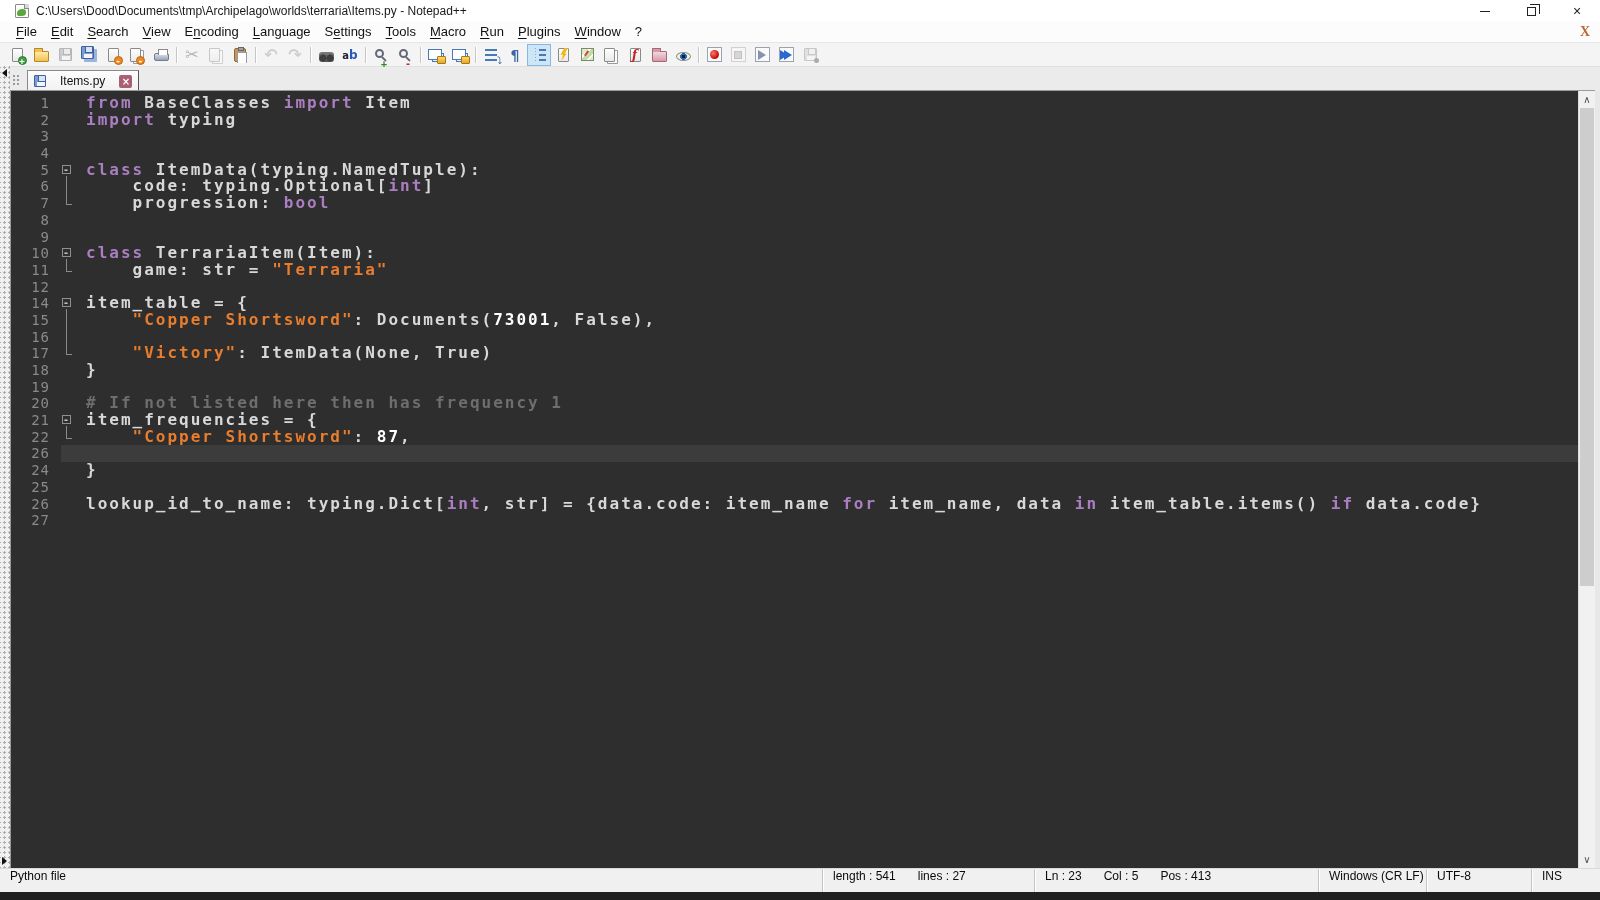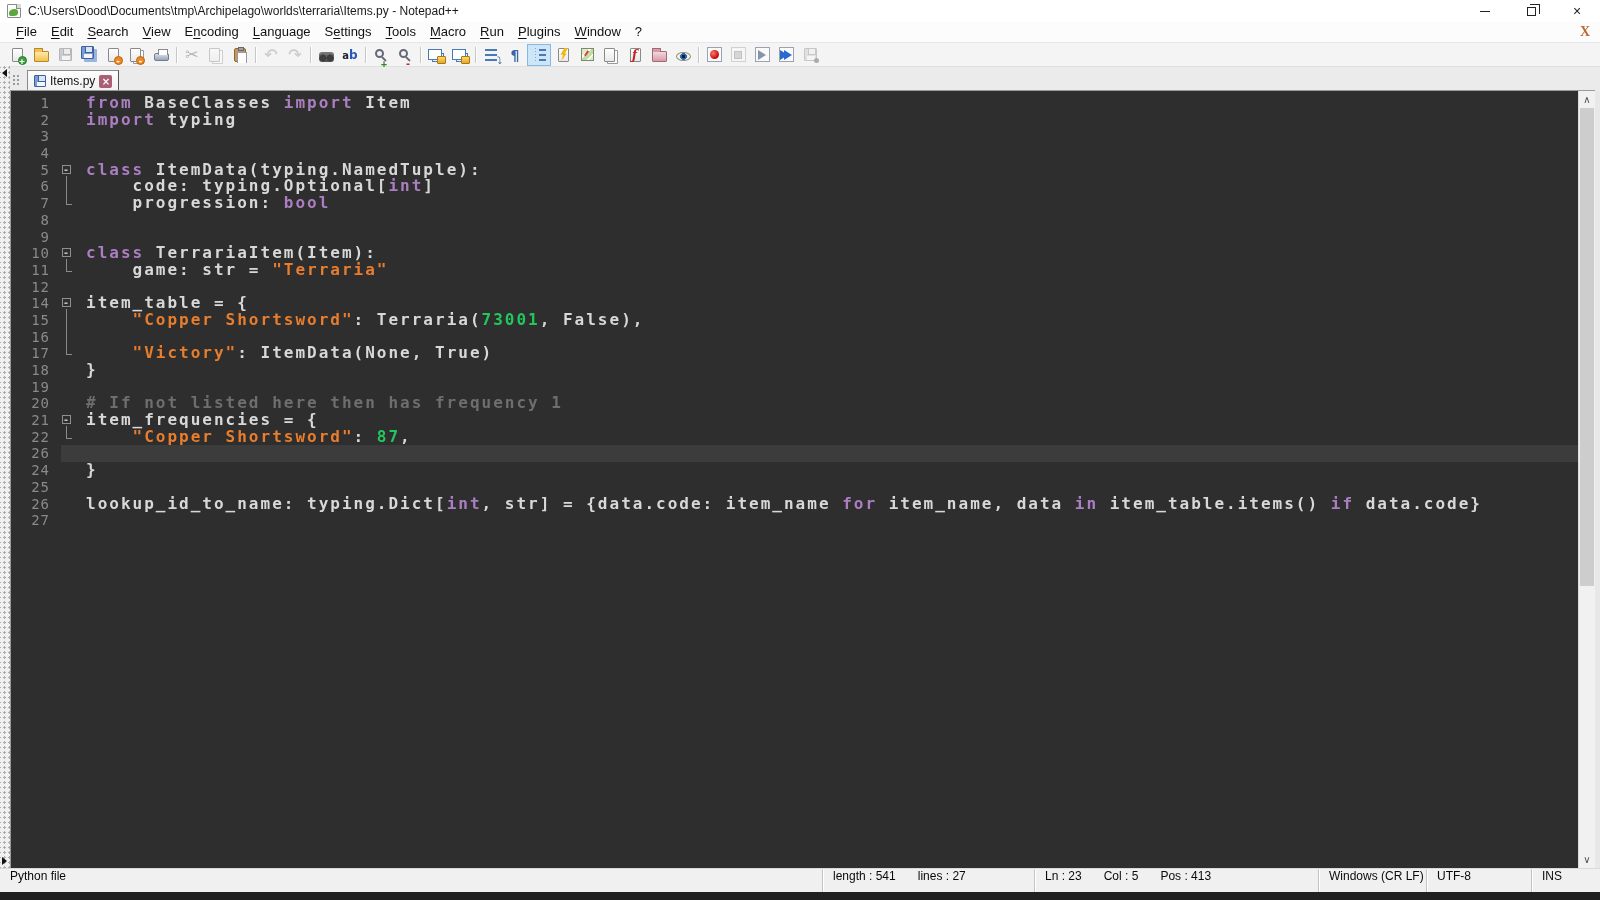--- a/index.html
+++ b/index.html
@@ -4,21 +4,21 @@
 <style>
   * { box-sizing: border-box; }
   html,body { margin:0; padding:0; }
   body {
     width:1600px; height:900px; overflow:hidden; position:relative;
     background:#e8e8e8; font-family:"Liberation Sans", sans-serif;
     -webkit-font-smoothing:antialiased;
   }
 
   
-  #titlebar { height:22px; background:#ffffff; display:flex; align-items:center; padding-left:7px; gap:7px; }
+  #titlebar { height:22px; background:#ffffff; display:flex; align-items:center; padding-left:15px; gap:7px; }
   .np-logo { width:14px; height:14px; position:relative; background:#fdfdfd; border:1px solid #8a8a8a; border-radius:1px; flex:none; }
   .np-logo::after { content:""; position:absolute; left:1px; top:4px; width:9px; height:7px; background:#5aa73c; border-radius:60% 40% 50% 30%; }
   .np-logo::before { content:""; position:absolute; right:-1px; top:-1px; width:4px; height:4px; background:#d8d8d8; border-left:1px solid #8a8a8a; border-bottom:1px solid #8a8a8a; }
   #window-title { font-size:12px; color:#1a1a1a; white-space:nowrap; }
   #win-controls { margin-left:auto; display:flex; height:100%; }
   .wc { width:46px; height:100%; display:flex; align-items:center; justify-content:center; color:#222; background:transparent; border:none; padding:0; }
   .wc-min i { display:block; width:10px; height:1px; background:#222; }
   .wc-max i { display:block; width:9px; height:9px; border:1px solid #222; position:relative; background:#fff; }
   .wc-max i::before { content:""; position:absolute; left:2px; top:-4px; width:9px; height:9px; border:1px solid #222; border-bottom:none; border-left:none; }
   .wc-close { font-size:14px; }
@@ -89,21 +89,21 @@
   .i-boxed { display:flex; align-items:center; justify-content:center; width:15px; height:15px; border:1px solid #9aa3b0; background:#fafafa; font-style:normal; }
   .i-rec { display:block; width:9px; height:9px; border-radius:50%; background:radial-gradient(circle at 35% 35%,#ff7766,#bb0000 75%); }
   .i-stop { display:block; width:8px; height:8px; background:#a8b0b8; border:1px solid #7a828a; }
   .i-play { display:block; width:0; height:0; border-left:8px solid #8494ac; border-top:5px solid transparent; border-bottom:5px solid transparent; }
   .i-play.b { border-left-color:#2a6ad0; }
   .i-dot { position:absolute; right:0; bottom:0; width:5px; height:5px; border-radius:50%; background:#c22; }
 
   
   #tabbar { height:24px; background:#ebebeb; display:flex; align-items:flex-end; padding-left:12px; position:relative; }
   .tab-grip { width:8px; height:13px; margin:0 7px 4px 0; background-image:radial-gradient(#9a9a9a 1px, transparent 1.2px); background-size:4px 4px; }
-  .tab { height:21px; background:linear-gradient(#fdfdfd,#f1f1f1); border:1px solid #8a8a8a; border-bottom:none; border-right-color:#555; display:flex; align-items:center; gap:4px; padding:0 6px; font-size:12px; color:#111; }
+  .tab { height:21px; background:linear-gradient(#fdfdfd,#f1f1f1); border:1px solid #8a8a8a; border-bottom:none; border-right-color:#555; display:flex; align-items:center; gap:14px; padding:0 6px; font-size:12px; color:#111; }
   .tab .i-floppy { width:12px; height:12px; }
   .tab-close { width:13px; height:13px; background:#aa5f72; border-radius:2px; color:#fff; font:700 10px/13px "DejaVu Sans", sans-serif; text-align:center; }
 
   
   #left-strip { position:absolute; left:0; top:66px; bottom:32px; width:10px; background:#f0f0f0;
     background-image:radial-gradient(#adadad 1px, transparent 1.2px); background-size:5px 5px; background-position:2px 14px; }
   .ls-top { position:absolute; top:3px; left:2px; width:0; height:0; border-right:5px solid #111; border-top:4px solid transparent; border-bottom:4px solid transparent; background:none; }
   .ls-bottom { position:absolute; bottom:3px; left:2px; width:0; height:0; border-left:5px solid #111; border-top:4px solid transparent; border-bottom:4px solid transparent; }
 
   
@@ -114,21 +114,21 @@
   .ln { width:50px; flex:none; text-align:right; padding-right:11px; color:#8a8a8a; font-weight:400; font-size:14px; letter-spacing:1px; }
   .fold { width:14px; flex:none; position:relative; }
   .fold .fb { position:absolute; top:3px; left:1px; width:9px; height:9px; border:1px solid #8f8f8f; color:#c2c2c2; font:700 10px/7px "DejaVu Sans Mono", monospace; text-align:center; font-style:normal; background:transparent; }
   .fold.box::after { content:""; position:absolute; left:5px; top:14px; bottom:0; border-left:1px solid #8a8a8a; }
   .fold.vline::after { content:""; position:absolute; left:5px; top:0; bottom:0; border-left:1px solid #8a8a8a; }
   .fold.corner::after { content:""; position:absolute; left:5px; top:0; height:9px; width:5px; border-left:1px solid #8a8a8a; border-bottom:1px solid #8a8a8a; }
   .code { padding-left:11px; }
   .c-kw  { color:#ab7ec2; }
   .c-d   { color:#d8d8d8; }
   .c-str { color:#e87d2e; }
-  .c-num { color:#22c55e; }
+  .c-num { color:#ffffff; }
   .c-com { color:#6e6e6e; }
 
   
   #vscroll { width:17px; flex:none; position:relative; background:#f1f1f1; border-left:1px solid #dcdcdc; }
   .sb-arrow { position:absolute; left:0; width:100%; height:17px; display:flex; align-items:center; justify-content:center; color:#505050; font-size:10px; font-family:"DejaVu Sans", sans-serif; }
   .sb-arrow.up { top:0; } .sb-arrow.down { bottom:0; }
   #sb-thumb { position:absolute; top:17px; left:1px; right:1px; height:478px; background:#cdcdcd; }
 
   
   #statusbar { position:absolute; left:0; right:0; bottom:8px; height:24px; background:#f0f0f0; border-top:1px solid #dadada; display:flex; align-items:stretch; font-size:12px; color:#0a0a0a; }
@@ -388,21 +388,21 @@
       <div class="code-line"><span class="ln">4</span><span class="fold "></span><span class="code"></span></div>
       <div class="code-line"><span class="ln">5</span><span class="fold box"><i class="fb">-</i></span><span class="code"><span class="c-kw">class</span><span class="c-d"> ItemData(typing.NamedTuple):</span></span></div>
       <div class="code-line"><span class="ln">6</span><span class="fold vline"></span><span class="code"><span class="c-d">    code: typing.Optional[</span><span class="c-kw">int</span><span class="c-d">]</span></span></div>
       <div class="code-line"><span class="ln">7</span><span class="fold corner"></span><span class="code"><span class="c-d">    progression: </span><span class="c-kw">bool</span></span></div>
       <div class="code-line"><span class="ln">8</span><span class="fold "></span><span class="code"></span></div>
       <div class="code-line"><span class="ln">9</span><span class="fold "></span><span class="code"></span></div>
       <div class="code-line"><span class="ln">10</span><span class="fold box"><i class="fb">-</i></span><span class="code"><span class="c-kw">class</span><span class="c-d"> TerrariaItem(Item):</span></span></div>
       <div class="code-line"><span class="ln">11</span><span class="fold corner"></span><span class="code"><span class="c-d">    game: str = </span><span class="c-str">"Terraria"</span></span></div>
       <div class="code-line"><span class="ln">12</span><span class="fold "></span><span class="code"></span></div>
       <div class="code-line"><span class="ln">14</span><span class="fold box"><i class="fb">-</i></span><span class="code"><span class="c-d">item_table = {</span></span></div>
-      <div class="code-line"><span class="ln">15</span><span class="fold vline"></span><span class="code"><span class="c-d">    </span><span class="c-str">"Copper Shortsword"</span><span class="c-d">: Terraria(</span><span class="c-num">73001</span><span class="c-d">, False),</span></span></div>
+      <div class="code-line"><span class="ln">15</span><span class="fold vline"></span><span class="code"><span class="c-d">    </span><span class="c-str">"Copper Shortsword"</span><span class="c-d">: Documents(</span><span class="c-num">73001</span><span class="c-d">, False),</span></span></div>
       <div class="code-line"><span class="ln">16</span><span class="fold vline"></span><span class="code"></span></div>
       <div class="code-line"><span class="ln">17</span><span class="fold corner"></span><span class="code"><span class="c-d">    </span><span class="c-str">"Victory"</span><span class="c-d">: ItemData(None, True)</span></span></div>
       <div class="code-line"><span class="ln">18</span><span class="fold "></span><span class="code"><span class="c-d">}</span></span></div>
       <div class="code-line"><span class="ln">19</span><span class="fold "></span><span class="code"></span></div>
       <div class="code-line"><span class="ln">20</span><span class="fold "></span><span class="code"><span class="c-com"># If not listed here then has frequency 1</span></span></div>
       <div class="code-line"><span class="ln">21</span><span class="fold box"><i class="fb">-</i></span><span class="code"><span class="c-d">item_frequencies = {</span></span></div>
       <div class="code-line"><span class="ln">22</span><span class="fold corner"></span><span class="code"><span class="c-d">    </span><span class="c-str">"Copper Shortsword"</span><span class="c-d">: </span><span class="c-num">87</span><span class="c-d">,</span></span></div>
       <div class="code-line current"><span class="ln">26</span><span class="fold "></span><span class="code"></span></div>
       <div class="code-line"><span class="ln">24</span><span class="fold "></span><span class="code"><span class="c-d">}</span></span></div>
       <div class="code-line"><span class="ln">25</span><span class="fold "></span><span class="code"></span></div>

